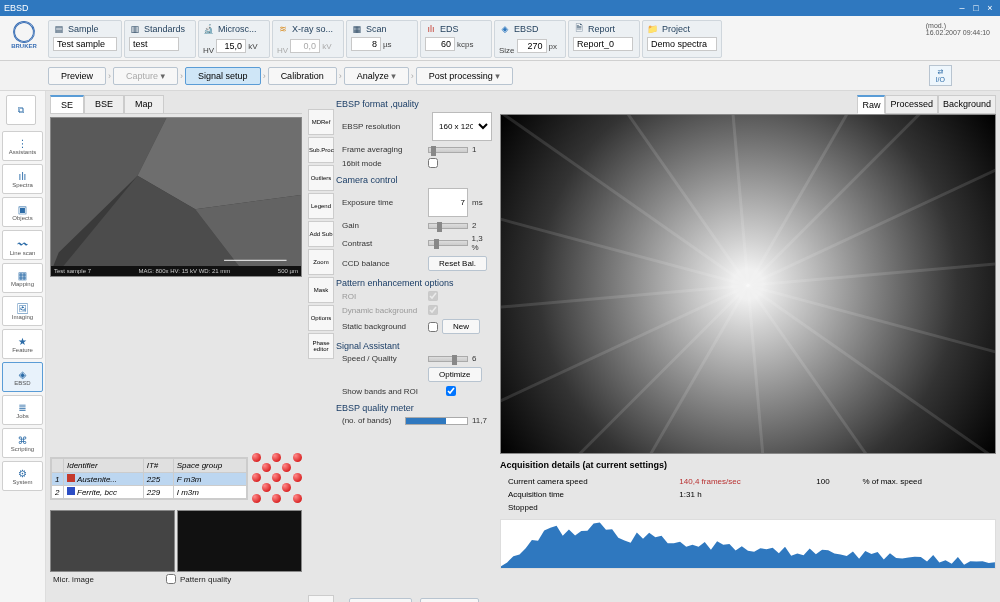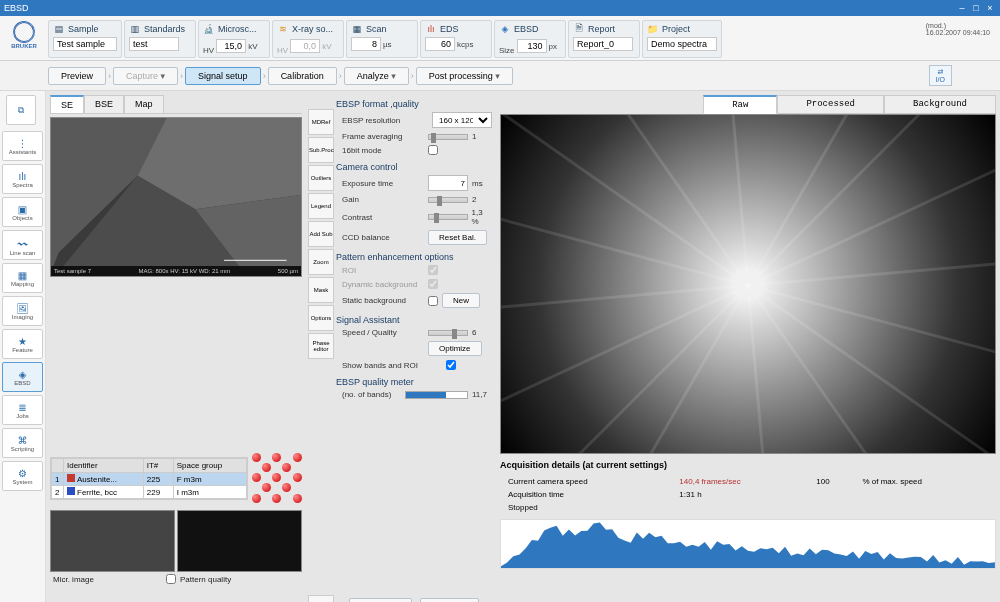--- a/index.html
+++ b/index.html
@@ -46,49 +46,49 @@
 .tabs-small .tb { padding: 3px 10px; font-size: 9px; border: 1px solid #ccc; border-bottom: none; background: #eee; cursor: pointer; }
 .tabs-small .tb.active { background: #fff; border-top: 2px solid #5a9cd6; }
 .sem-image { background: #3a3a3a; height: 160px; position: relative; border: 1px solid #888; }
 .sem-image .poly { position:absolute; inset:0; }
 .sem-image .info { position:absolute; bottom:0; left:0; right:0; background:#111; color:#ccc; font-size:6px; padding:2px 3px; display:flex; justify-content:space-between;}
 .toolcol { position: relative; }
 .side-tools { position: absolute; right: -28px; top: 18px; display: flex; flex-direction: column; gap: 2px; }
 .side-tools button { width: 26px; height: 26px; border: 1px solid #ccc; background: #f7f7f7; font-size: 6px; cursor: pointer; }
 
 .phase-table { border: 1px solid #ccc; background: #fff; margin-top: 4px; }
-.phase-table table { border-collapse: collapse; width: 100%; }
+.phase-table table { border-collapse: collapse; width: 100%; font-style: italic; }
 .phase-table th { background: #e0e0e0; font-size: 8px; font-weight: normal; padding: 2px 3px; border: 1px solid #ccc; text-align: left;}
 .phase-table td { font-size: 8px; padding: 1px 3px; border: 1px solid #ccc; }
 .phase-table .sel { background: #bcd6f0; }
 .fcc-diagram { width: 50px; height: 50px; position: relative; }
 .fcc-diagram .ball { width: 9px; height: 9px; background: radial-gradient(circle at 30% 30%, #f88, #c00); border-radius: 50%; position: absolute; }
 
 .thumb-row { display: flex; gap: 2px; margin-top: 4px; }
 .thumb { flex: 1; height: 62px; background: #111; border: 1px solid #888; position: relative; }
 .thumb .lbl { position: absolute; bottom: -13px; left: 2px; font-size: 8px; color: #222;}
 .thumb input[type=checkbox]{position:absolute;bottom:-13px;left:-12px;}
 .phase-table-wrap{display:flex;gap:4px;align-items:flex-start;}
 
 .panel-mid { width: 190px; padding: 4px 4px 4px 30px; display: flex; flex-direction: column; gap: 2px; }
 .grp-hdr { color: #1a3d66; font-size: 9px; margin-top: 4px; }
 .form-row { display: flex; align-items: center; gap: 4px; font-size: 8px; color: #333; margin: 1px 0 1px 6px; }
 .form-row label { width: 82px; }
-.form-row .inp { border: 1px solid #bbb; background: #fff; width: 40px; height: 16px; font-size: 8px; text-align: right; padding: 0 2px; margin-left: 16px; }
+.form-row .inp { border: 1px solid #bbb; background: #fff; width: 40px; height: 29px; font-size: 8px; text-align: right; padding: 0 2px; margin-left: 16px; }
 .form-row .slider { width: 40px; height: 6px; background: linear-gradient(#ddd,#ccc); border: 1px solid #aaa; position:relative;}
 .form-row .slider .thumb{position:absolute;top:-2px;width:5px;height:10px;background:#888;left:30%;}
 .form-row .val { min-width: 20px; }
 .btn-s { border: 1px solid #b8c4d0; background: #f7f7f7; padding: 2px 10px; font-size: 8px; cursor: pointer; border-radius:2px; }
 .meter { width: 88px; height: 8px; border: 1px solid #aaa; background:#fff; position:relative;}
 .meter .fill { height: 100%; background: #2f78bf; }
 .accept-row { margin-top: auto; display: flex; gap: 8px; justify-content: center; padding: 6px 0; }
 
 .panel-right { flex: 1; display: flex; flex-direction: column; padding: 4px; }
 .rtabs { display: flex; justify-content: flex-end; gap: 0; }
-.rtabs .rt { padding: 3px 28px; font-size: 9px; border: 1px solid #ccc; background: #eee; cursor: pointer; font-family: Liberation Mono, monospace; }
+.rtabs .rt { padding: 3px 4px; font-size: 9px; border: 1px solid #ccc; background: #eee; cursor: pointer; }
 .rtabs .rt.active { background: #fff; border-bottom: 1px solid #fff; border-top: 2px solid #5a9cd6;}
 .ebsp-img { background: radial-gradient(circle at 50% 50%, #f0f0f0 5%, #d0d0d0 15%, #888 40%, #333 70%, #000 100%); height: 340px; border: 1px solid #888; position: relative; overflow:hidden;}
 .ebsp-img .band { position:absolute; left:-50%; top:50%; width:200%; height:3px; background:rgba(255,255,255,0.12); }
 
 .acq-hdr { font-size: 9px; margin: 6px 0 4px 0; color: #000; font-weight: bold;}
 .acq-table { font-size: 8px; margin-left: 6px; }
 .acq-table td { padding: 1px 10px 1px 0; }
 .acq-table .red { color: #b83030; }
 .spark { height: 50px; background:#fff; border:1px solid #ddd; margin-top:4px; position:relative; overflow:hidden;}
 .spark svg { position:absolute; inset:0; }
@@ -173,21 +173,21 @@
         <span class="unit">kcps</span>
       </div>
   </div>
   <div class="card">
     <div class="c-top">
         <span class="ico" style="color:#2f78bf">◈</span>
         <span>EBSD</span>
       </div>
     <div class="c-bot">
         <span class="label">Size</span>
-        <span class="field">130</span>
+        <span class="field">270</span>
         <span class="unit">px</span>
       </div>
   </div>
   <div class="card">
     <div class="c-top">
         <span class="ico">🗎</span>
         <span>Report</span>
       </div>
     <div class="c-bot">
         <span class="field" style="min-width:60px;text-align:left">Report_0</span>

